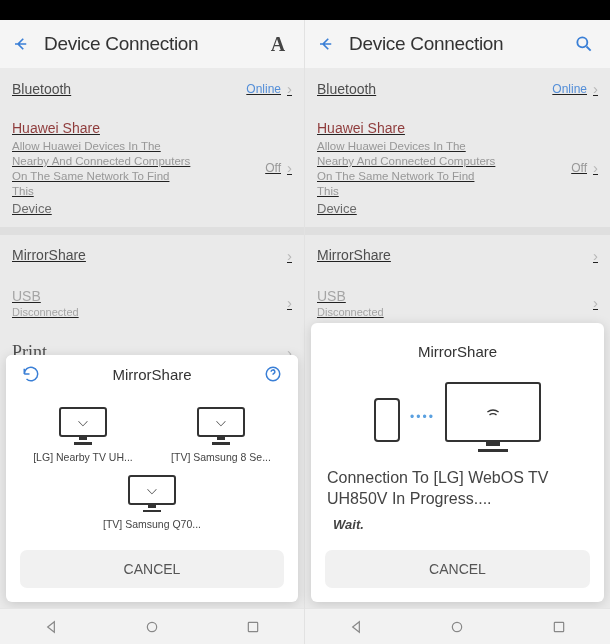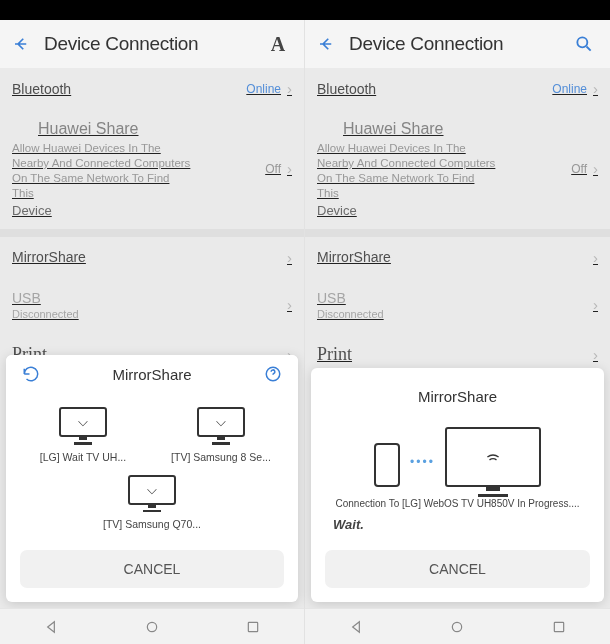--- a/index.html
+++ b/index.html
@@ -22,21 +22,21 @@
     .list { background: #eaeaea; }
     .item { display: flex; align-items: center; justify-content: space-between; padding: 12px 12px; border-bottom: 0; background: #eaeaea; }
     .item-label { font-size: 14px; color: #333; }
     .item-sub { font-size: 11px; color: #9a9a9a; margin-top: 2px; }
     .item-right { display: flex; align-items: center; gap: 6px; }
     .value-text { font-size: 12px; color: #8a8a8a; }
     .chevron { font-size: 15px; color: #b0b0b0; }
     .accent { color: #3a7fd6; }
     
     .huawei-item { padding: 11px 12px; }
-    .huawei-title { font-size: 16px; color: #737373; margin-bottom: 3px; margin-left: 26px; }
+    .huawei-title { font-size: 14px; color: #7f1d1d; margin-bottom: 3px; }
     .huawei-desc { font-size: 11.5px; color: #8a8a8a; line-height: 1.3; max-width: 180px; }
     .huawei-device { font-size: 13px; font-weight: 500; color: #555; margin-top: 2px; }
     
     .section-gap { height: 8px; background: #dedede; }
     
     .print-label { font-family: 'Roboto Slab', Georgia, serif; font-size: 18px; color: #333; }
     
     .sheet { position: absolute; left: 6px; right: 6px; bottom: 42px; background: #fff; border-radius: 6px; box-shadow: 0 2px 12px rgba(0,0,0,0.15); overflow: hidden; }
     .sheet-header { display: flex; align-items: center; justify-content: space-between; padding: 10px 14px; background: #fff; }
     .sheet-title { font-size: 15px; font-weight: 500; color: #333; flex: 1; text-align: center; }
@@ -54,21 +54,21 @@
     
     .sheet2-body { padding: 20px 16px 8px; display: flex; flex-direction: column; align-items: center; }
     .pair-viz { display: flex; align-items: center; justify-content: center; gap: 10px; margin-top: 6px; }
     .phone { width: 26px; height: 44px; border: 2.5px solid #333; border-radius: 4px; margin-top: 6px; }
     .dots { font-size: 12px; color: #5aa0e0; letter-spacing: 2px; }
     .big-monitor { width: 96px; height: 60px; border: 2.5px solid #333; border-radius: 3px; display: flex; align-items: center; justify-content: center; }
     .big-stand { width: 30px; height: 3px; background: #333; margin-top: 3px; }
     .big-leg { width: 14px; height: 4px; background: #333; }
     .wifi-glyph { font-size: 13px; color: #333; }
     
-    .connecting-text { font-size: 10px; color: #444; line-height: 1.3; }
+    .connecting-text { font-size: 16px; color: #444; margin-top: 16px; line-height: 1.3; }
     .wait-text { font-size: 13px; font-weight: 600; color: #444; margin-top: 7px; text-align: left; width: 100%; padding-left: 6px; font-style: italic; }
     
     .navbar { position: absolute; left: 0; right: 0; bottom: 0; height: 36px; display: flex; align-items: center; justify-content: space-around; background: #f2f2f2; border-top: 1px solid rgba(0,0,0,0.05); }
     .nav-btn { width: 33%; display: flex; align-items: center; justify-content: center; }
     .nav-icon { width: 16px; height: 16px; }
     
     .dimmed { opacity: 0.85; text-decoration: underline; }
   </style>
 </head>
 <body>
@@ -150,21 +150,21 @@
         </div>
       </div>
 
       <div class="device-grid">
         <div class="device">
           <div class="monitor">
               <span class="wifi-glyph">⌵</span>
             </div>
           <div class="monitor-base"></div>
             <div class="monitor-stand"></div>
-          <div class="device-label">[LG] Wait TV UH...</div>
+          <div class="device-label">[LG] Nearby TV UH...</div>
         </div>
         <div class="device">
           <div class="monitor">
               <span class="wifi-glyph">⌵</span>
             </div>
           <div class="monitor-base"></div>
             <div class="monitor-stand"></div>
           <div class="device-label">[TV] Samsung 8 Se...</div>
         </div>
         <div class="device">

